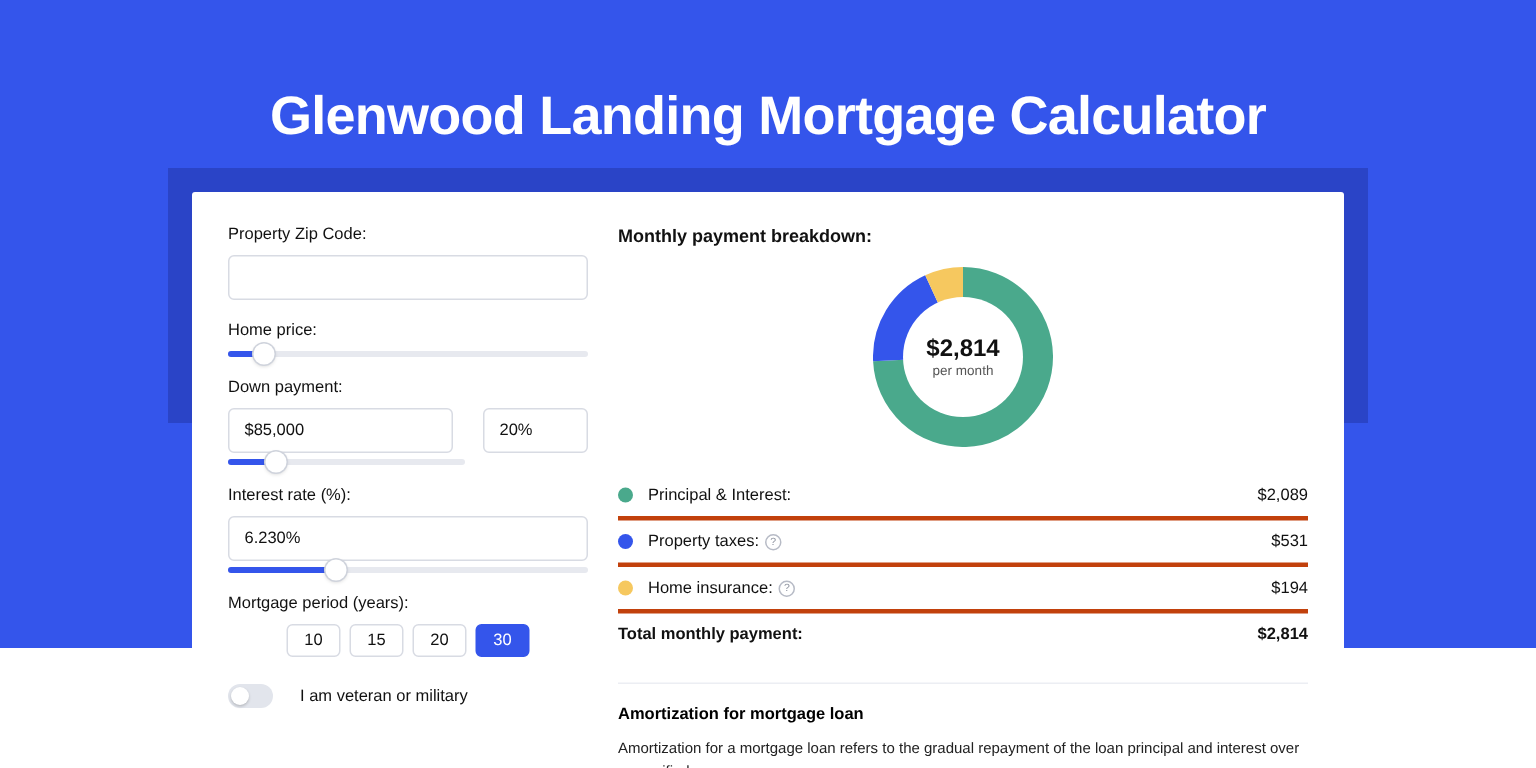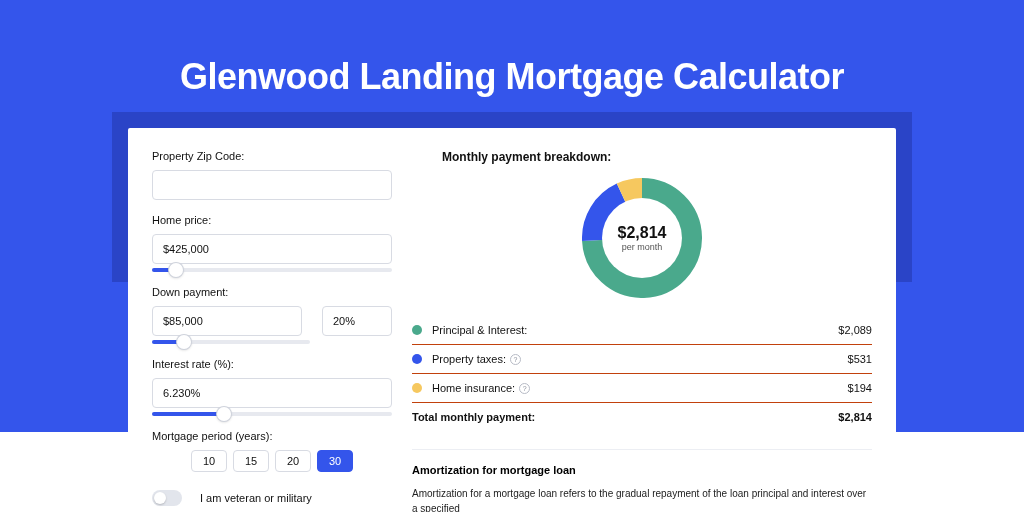--- a/index.html
+++ b/index.html
@@ -18,28 +18,28 @@
   .slider-handle { position: absolute; top: -5px; width: 14px; height: 14px; background: #fff; border-radius: 50%; box-shadow: 0 0 0 1px #cfd3dc, 0 1px 3px rgba(0,0,0,.2); transform: translateX(-50%); }
   .row { display: flex; gap: 20px; }
   .row .input-wrap { flex: 1; }
   .row .input-wrap:last-child { flex: 0 0 70px; }
   .periods { display: flex; gap: 6px; justify-content: center; }
   .period-btn { width: 36px; height: 22px; border: 1px solid #d8dbe3; border-radius: 4px; background: #fff; font-size: 11px; color: #111; display: flex; align-items: center; justify-content: center; cursor: pointer; }
   .period-btn.active { background: #3455eb; color: #fff; border-color: #3455eb; }
   .toggle-row { display: flex; align-items: center; gap: 18px; margin-top: 18px; }
   .toggle { width: 30px; height: 16px; border-radius: 10px; background: #e2e5ec; position: relative; }
   .toggle-knob { position: absolute; width: 12px; height: 12px; background: #fff; border-radius: 50%; top: 2px; left: 2px; box-shadow: 0 1px 2px rgba(0,0,0,.2); }
-  .section-title { font-size: 12px; font-weight: 700; color: #111; margin-bottom: 10px; margin-left: 30px; }
+  .section-title { font-size: 12px; font-weight: 700; color: #111; margin-bottom: 10px; }
   .donut-wrap { display: flex; justify-content: center; padding: 4px 0 12px 0; }
   .donut { position: relative; width: 120px; height: 120px; }
   .donut-center { position: absolute; top: 20px; left: 20px; width: 80px; height: 80px; background: #fff; border-radius: 50%; display: flex; flex-direction: column; align-items: center; justify-content: center; }
   .donut-amount { font-size: 16px; font-weight: 800; color: #111; }
   .donut-sub { font-size: 9px; color: #555; }
   .breakdown { margin-top: 6px; }
-  .bd-row { display: flex; align-items: center; padding: 8px 0; border-bottom: 1px solid #c2410c; font-size: 11px; }
+  .bd-row { display: flex; align-items: center; padding: 8px 0; border-bottom: 3px solid #c2410c; font-size: 11px; }
   .bd-row:last-child { border-bottom: none; }
   .dot { width: 10px; height: 10px; border-radius: 50%; margin-right: 10px; flex-shrink: 0; }
   .bd-label { flex: 1; color: #111; display: flex; align-items: center; gap: 4px; }
   .bd-val { color: #111; font-weight: 400; }
   .bd-total .bd-label, .bd-total .bd-val { font-weight: 700; }
   .info-icon { width: 11px; height: 11px; border: 1px solid #b7bbc6; border-radius: 50%; display: inline-flex; align-items: center; justify-content: center; font-size: 7px; color: #8a8f9c; }
   .amort { margin-top: 18px; border-top: 1px solid #eceef3; padding-top: 14px; }
   .amort-title { font-size: 11px; font-weight: 700; margin-bottom: 10px; }
   .amort-text { font-size: 10px; color: #222; line-height: 1.5; }
 </style>
@@ -54,21 +54,20 @@
 
     <div class="left">
 
       <div class="field">
         <div class="label">Property Zip Code:</div>
         <input class="input" value="" style="">
       </div>
 
       <div class="field">
         <div class="label">Home price:</div>
-        <input class="input" value="$425,000" style="">
         <div class="slider">
           <div class="slider-fill" id="hp-fill" style="width: 10%;"></div>
           <div class="slider-handle" id="hp-handle" style="left: 10%;"></div>
         </div>
       </div>
 
       <div class="field">
         <div class="label">Down payment:</div>
         <div class="row">
           <div class="input-wrap"><input class="input" value="$85,000" style=""></div>

